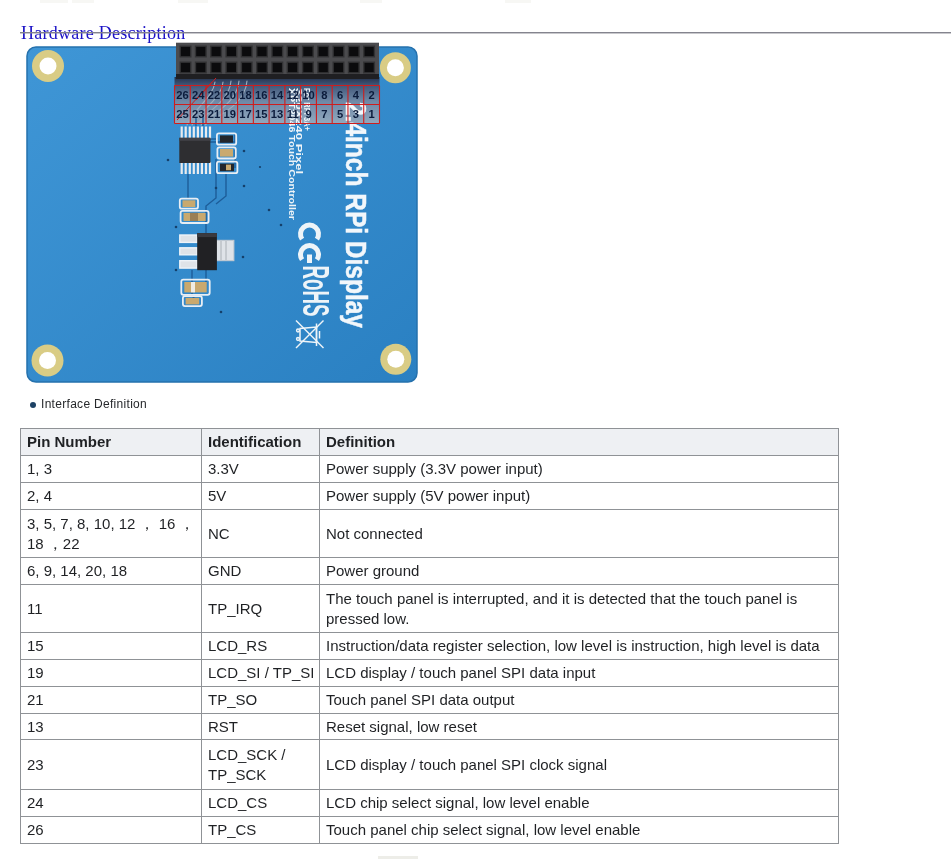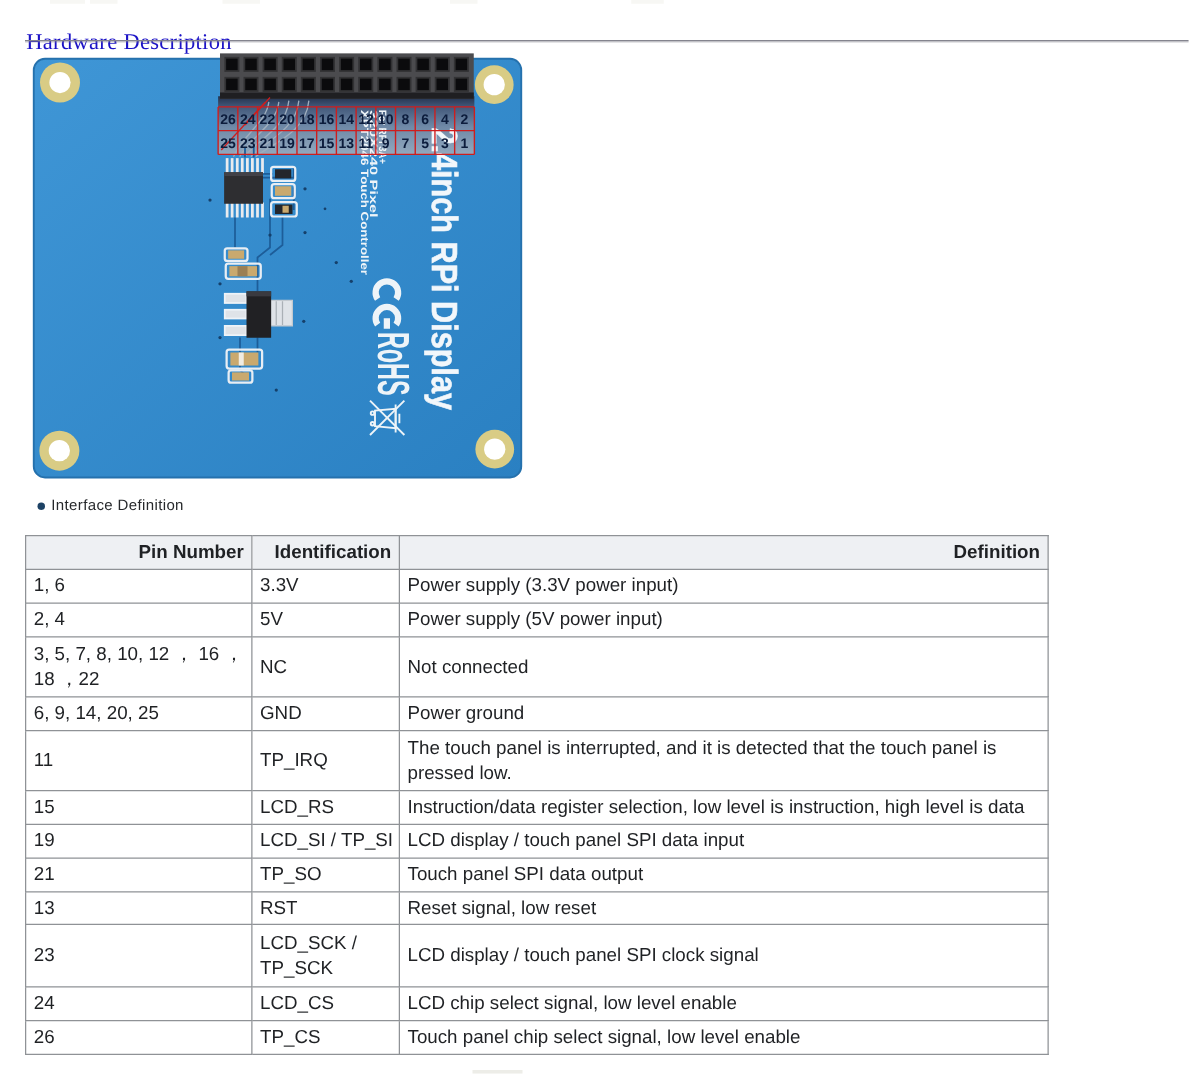--- a/index.html
+++ b/index.html
@@ -5,21 +5,21 @@
   html,body{margin:0;padding:0;background:#fff;}
   body{width:951px;height:859px;position:relative;font-family:"Liberation Sans",sans-serif;color:#222;}
   #h2{position:absolute;left:21px;top:20px;font-family:"Liberation Serif",serif;font-size:18px;line-height:27px;color:#1b12c6;font-weight:normal;letter-spacing:0.25px;}
   #hr{position:absolute;left:20px;top:32px;right:0;height:1px;background:#84848e;box-shadow:0 1px 0 rgba(132,132,142,0.45);}
   #pcb{position:absolute;left:20px;top:38px;}
   #li{position:absolute;left:41px;top:395px;font-size:12px;color:#26282b;line-height:18px;letter-spacing:0.3px;}
   #bullet{position:absolute;left:30px;top:402px;width:6px;height:6px;border-radius:50%;background:#1d4265;}
   table{position:absolute;left:20px;top:428px;border-collapse:collapse;table-layout:fixed;width:818px;font-size:15px;color:#1f2124;}
   td,th{border:1px solid #8f9296;padding:2px 6px;vertical-align:middle;line-height:20px;font-weight:normal;overflow:hidden;white-space:normal;}
   td:nth-child(2){white-space:nowrap;margin-top:11px;}
-  th{background:#eef0f3;font-weight:bold;text-align:right;}
+  th{background:#eef0f3;font-weight:bold;text-align:left;}
 </style>
 </head>
 <body>
 <div style="position:absolute;top:0;left:40px;width:28px;height:3px;background:#f7f7f4;"></div>
 <div style="position:absolute;top:0;left:72px;width:22px;height:3px;background:#f7f7f4;"></div>
 <div style="position:absolute;top:0;left:178px;width:30px;height:3px;background:#f7f7f4;"></div>
 <div style="position:absolute;top:0;left:360px;width:22px;height:3px;background:#f7f7f4;"></div>
 <div style="position:absolute;top:0;left:505px;width:26px;height:3px;background:#f7f7f4;"></div>
 <div id="h2">Hardware Description</div>
 <div id="hr"></div>
@@ -294,36 +294,36 @@
       <col style="width:118px">
       <col style="width:519px">
     </colgroup>
   <tbody>
       <tr style="height:27px">
         <th>Pin Number</th>
         <th>Identification</th>
         <th>Definition</th>
       </tr>
   <tr style="height:27px">
-        <td>1, 6</td>
+        <td>1, 3</td>
         <td>3.3V</td>
         <td>Power supply (3.3V power input)</td>
       </tr>
   <tr style="height:27px">
         <td>2, 4</td>
         <td>5V</td>
         <td>Power supply (5V power input)</td>
       </tr>
   <tr style="height:48px">
         <td>3, 5, 7, 8, 10, 12 ，  16 ，<br>18 ，22</td>
         <td>NC</td>
         <td>Not connected</td>
       </tr>
   <tr style="height:27px">
-        <td>6, 9, 14, 20, 25</td>
+        <td>6, 9, 14, 20, 18</td>
         <td>GND</td>
         <td>Power ground</td>
       </tr>
   <tr style="height:48px">
         <td>11</td>
         <td>TP_IRQ</td>
         <td>The touch panel is interrupted, and it is detected that the touch panel is<br>pressed low.</td>
       </tr>
   <tr style="height:27px">
         <td>15</td>

